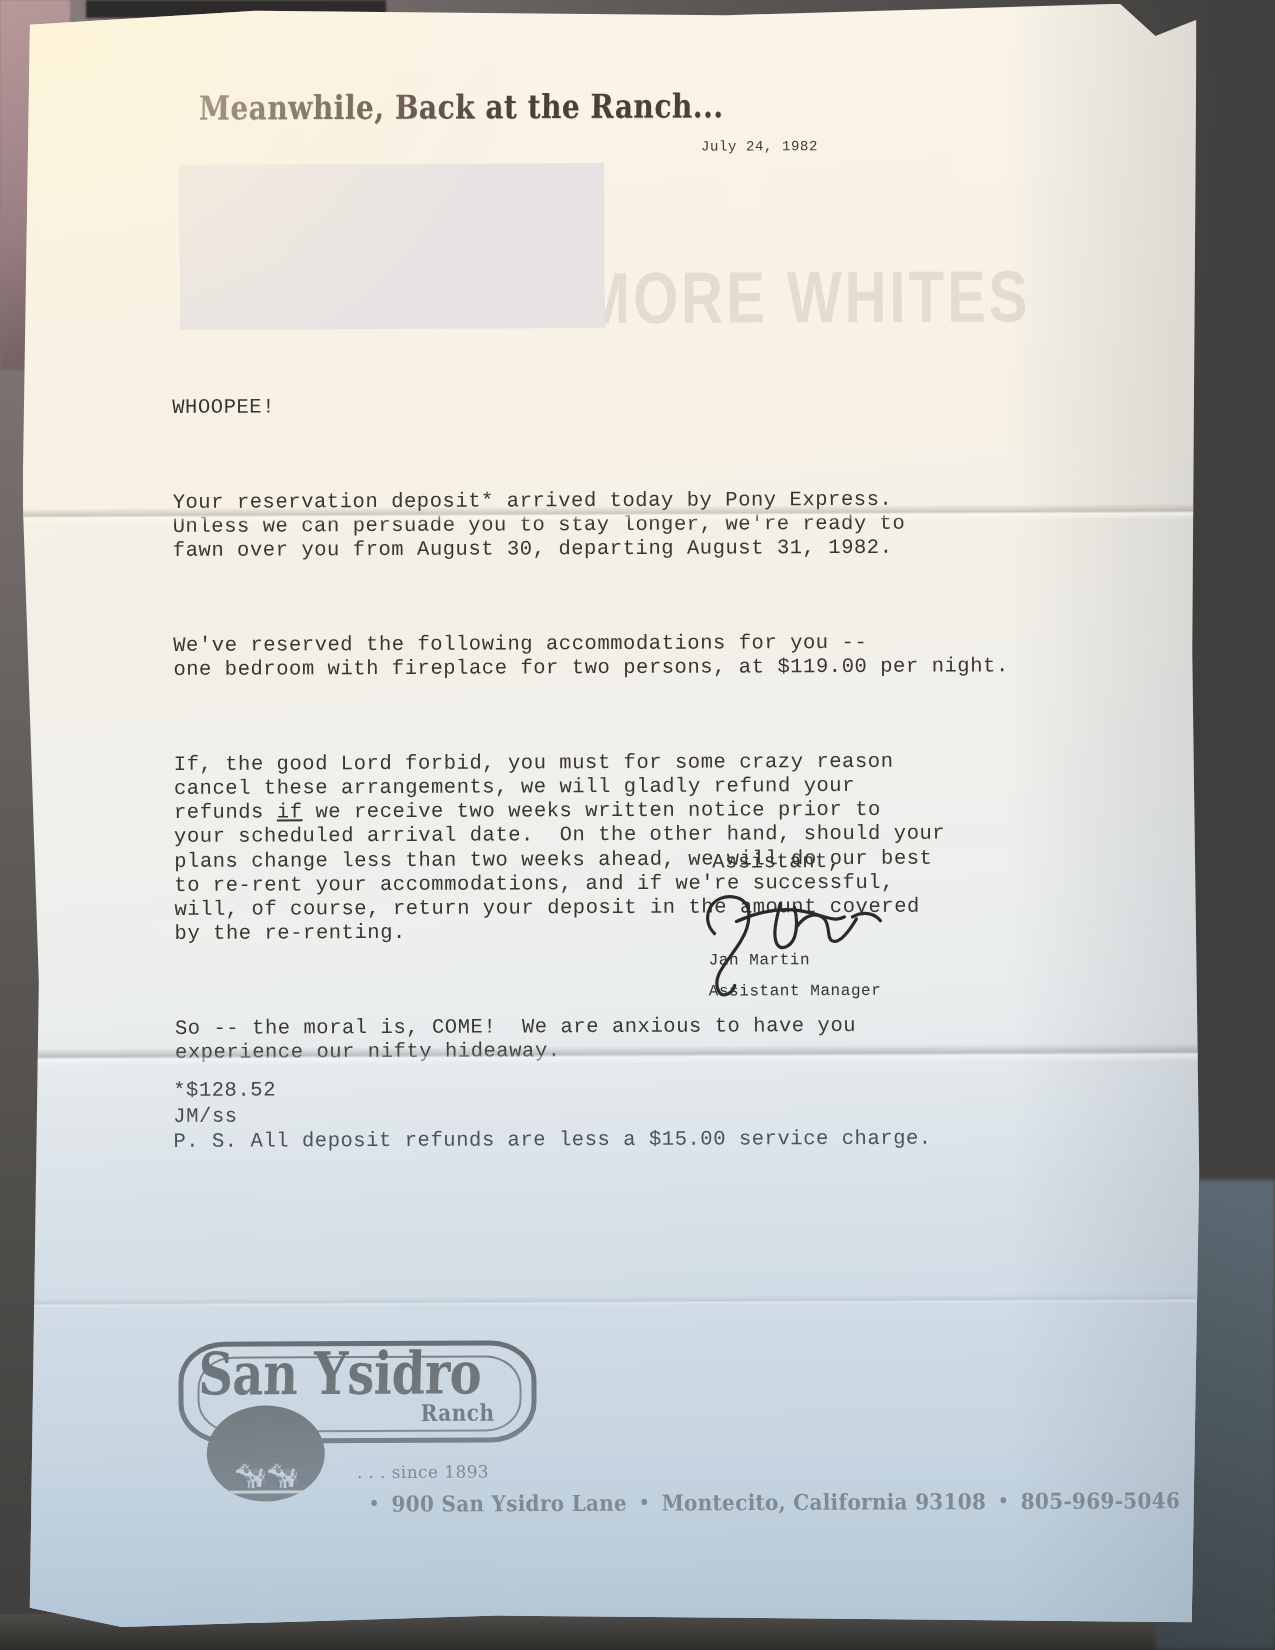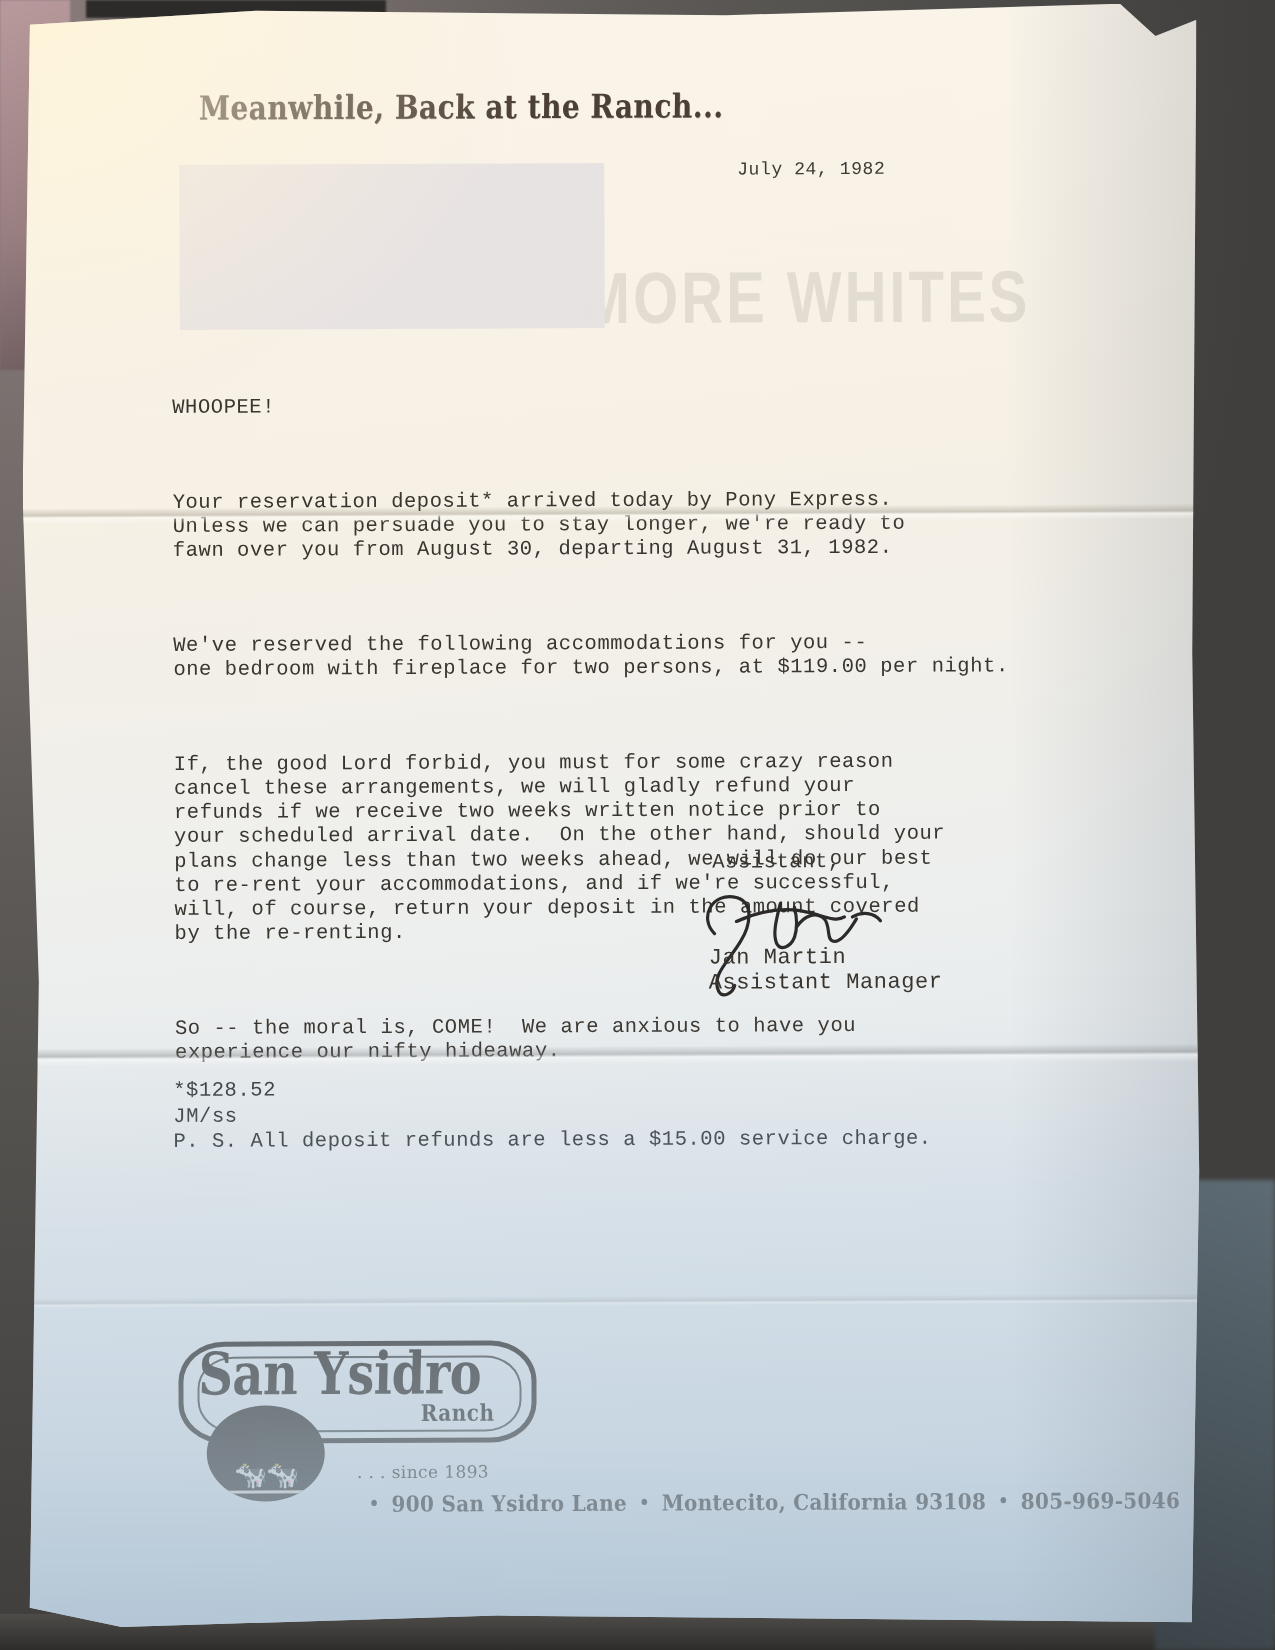--- a/index.html
+++ b/index.html
@@ -130,26 +130,25 @@
     font-size: 28px;
     letter-spacing: 0.5px;
     color: #4b3f36;
     transform: scaleY(1.18) skewX(-1deg);
     white-space: nowrap;
     text-shadow: 0.5px 0.5px 0 rgba(75,63,54,0.35);
   }
 
   .date {
     position: absolute;
-    left: 680px; top: 154px;
-    font-size: 18px;
+    left: 680px; top: 133px;
+    font-size: 14px;
     color: #3f3b36;
     letter-spacing: 0.6px;
     white-space: nowrap;
-    margin-left: 36px;
   }
 
   
   .redaction {
     position: absolute;
     left: 158px; top: 157px;
     width: 425px; height: 165px;
     background: #e8e3e3;
     opacity: 0.97;
   }
@@ -160,40 +159,40 @@
     top: 340px;
     width: 960px;
     font-size: 20.5px;
     line-height: 24.2px;
     letter-spacing: 0.55px;
     color: #39352f;
     white-space: pre-wrap;
   }
   .body-text .blk { margin: 0 0 22px 0; }
   .body-text .blk.tight { margin-bottom: 0; }
-  .body-text .u { }
+  .body-text .u { text-decoration: underline; }
 
   .closing {
     position: absolute;
     left: 688px; top: 845px;
     font-size: 20.5px;
     letter-spacing: 0.55px;
     color: #39352f;
   }
   .signature {
     position: absolute;
     left: 660px; top: 862px;
     width: 260px; height: 130px;
     pointer-events: none;
   }
   .signer {
     position: absolute;
     left: 684px; top: 940px;
-    font-size: 22px;
-    line-height: 25px;
+    font-size: 16px;
+    line-height: 31px;
     letter-spacing: 0.55px;
     color: #39352f;
     white-space: pre-line;
   }
 
   .footnotes {
     position: absolute;
     left: 148px; top: 1070px;
     font-size: 20.5px;
     line-height: 25.5px;

